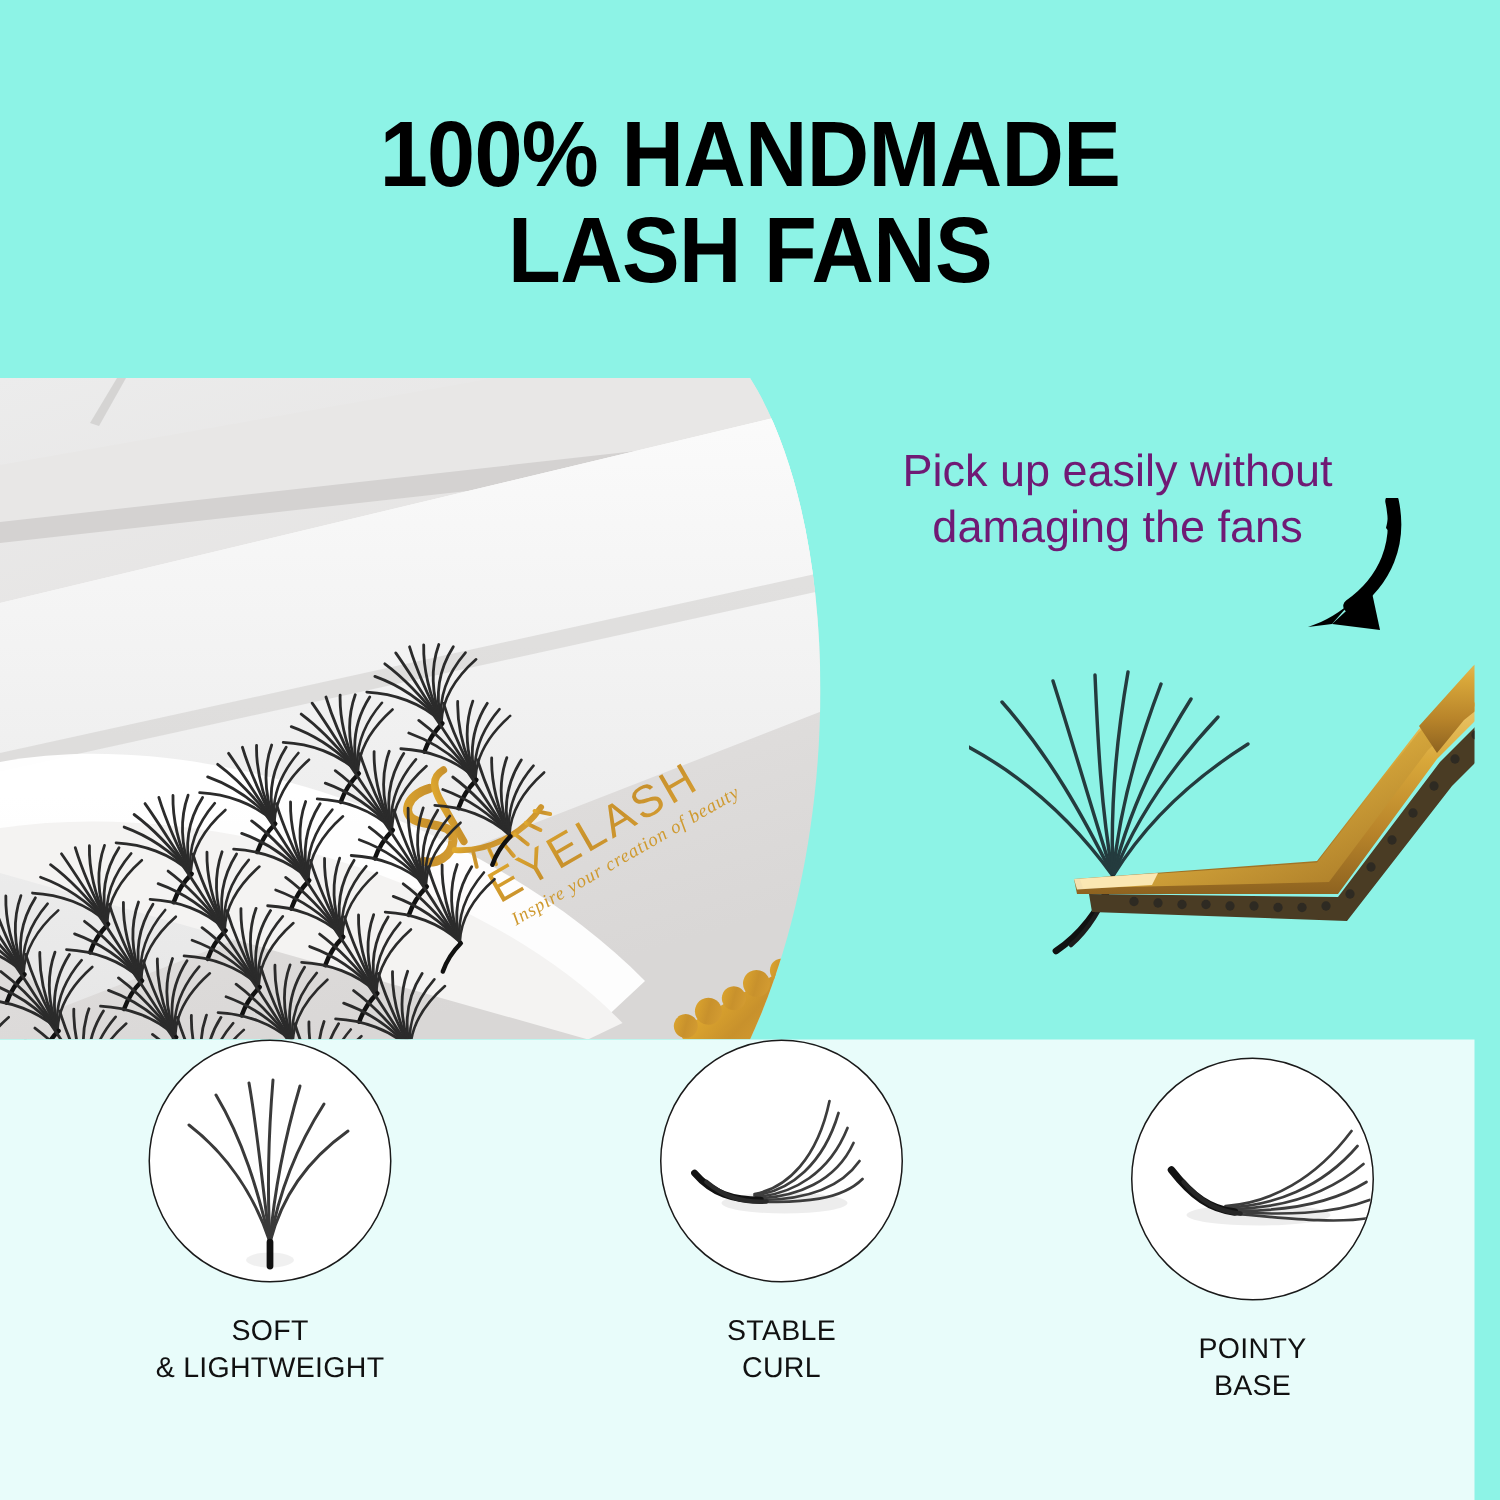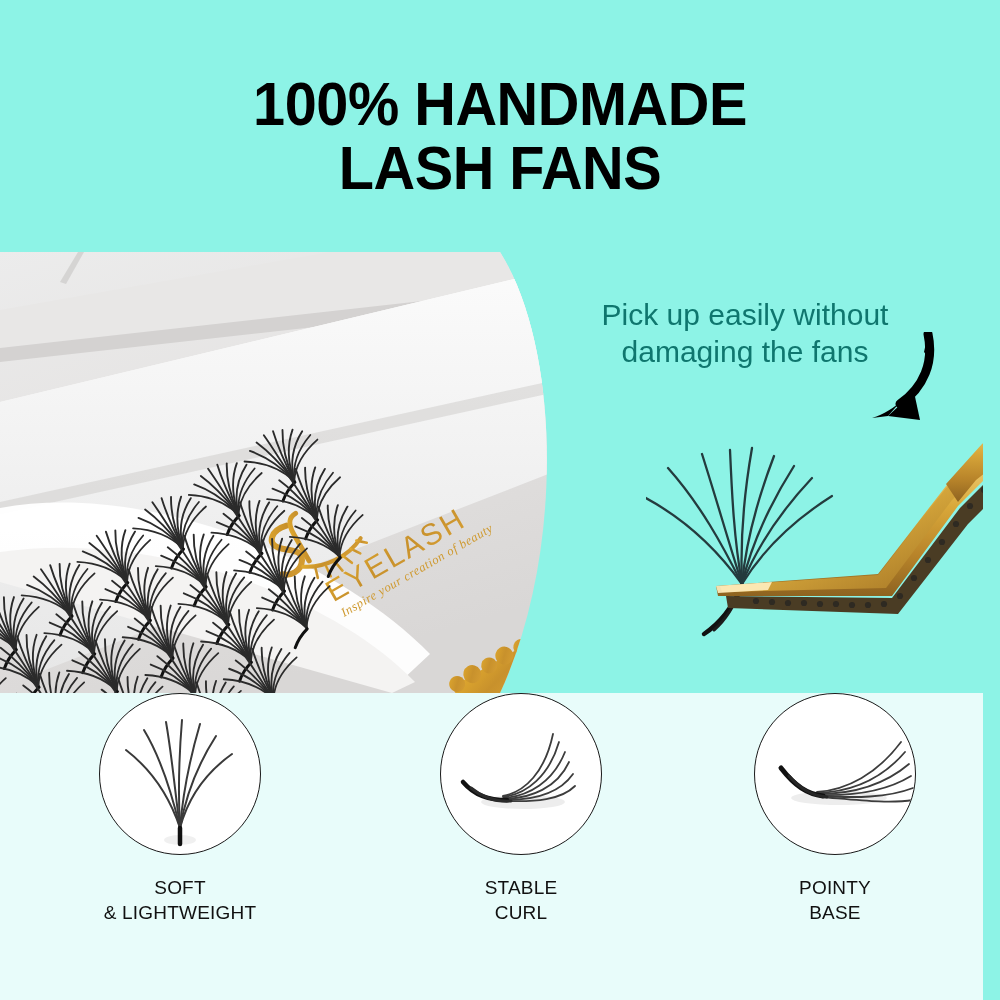--- a/index.html
+++ b/index.html
@@ -19,39 +19,39 @@
     position:absolute;left:0;top:72px;width:1000px;
     text-align:center;color:#000;
     font-weight:700;font-size:62px;line-height:64px;
     letter-spacing:-0.5px;
     transform:scaleX(.93);transform-origin:50% 0;
     white-space:pre-line;
   }
 
   .callout{
     position:absolute;left:560px;top:296px;width:370px;
-    text-align:center;color:#0f766e;
+    text-align:center;color:#701a75;
     font-size:30px;line-height:37px;font-weight:400;
     white-space:pre-line;
   }
   .arrow{position:absolute;left:828px;top:332px;width:110px;height:100px;}
 
   
   .photo{
     position:absolute;left:0;top:252px;width:592px;height:441px;
     overflow:hidden;
   }
 
   
   .bottom{
     position:absolute;left:0;top:693px;width:1000px;height:307px;
     background:#e8fcfa;
   }
   .feature{position:absolute;top:0;width:260px;text-align:center;}
-  .f1{left:50px;} .f2{left:391px;text-align:center;} .f3{left:705px;}
+  .f1{left:50px;} .f2{left:391px;text-align:center;} .f3{left:705px;margin-top:12px;}
   .fcircle{
     position:relative;margin:0 auto;width:160px;height:160px;
     border-radius:50%;background:#ffffff;border:1.6px solid #1a1a1a;
     overflow:hidden;
   }
   .flabel{
     margin-top:20px;color:#111;font-size:19px;line-height:25px;
     font-weight:400;white-space:pre-line;letter-spacing:.2px;
   }
 

